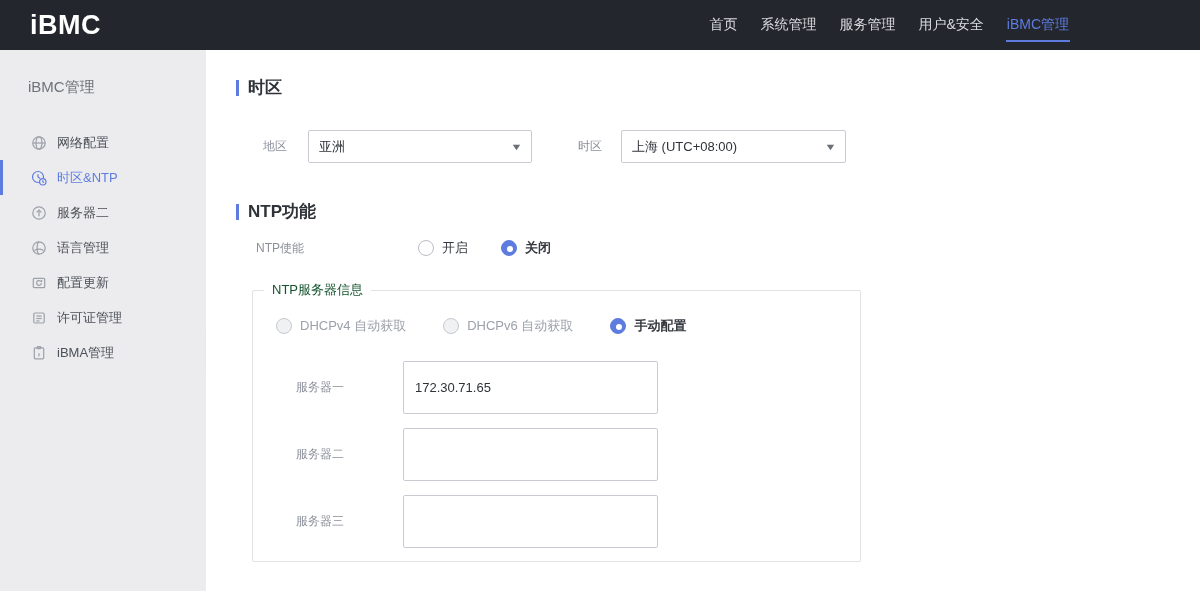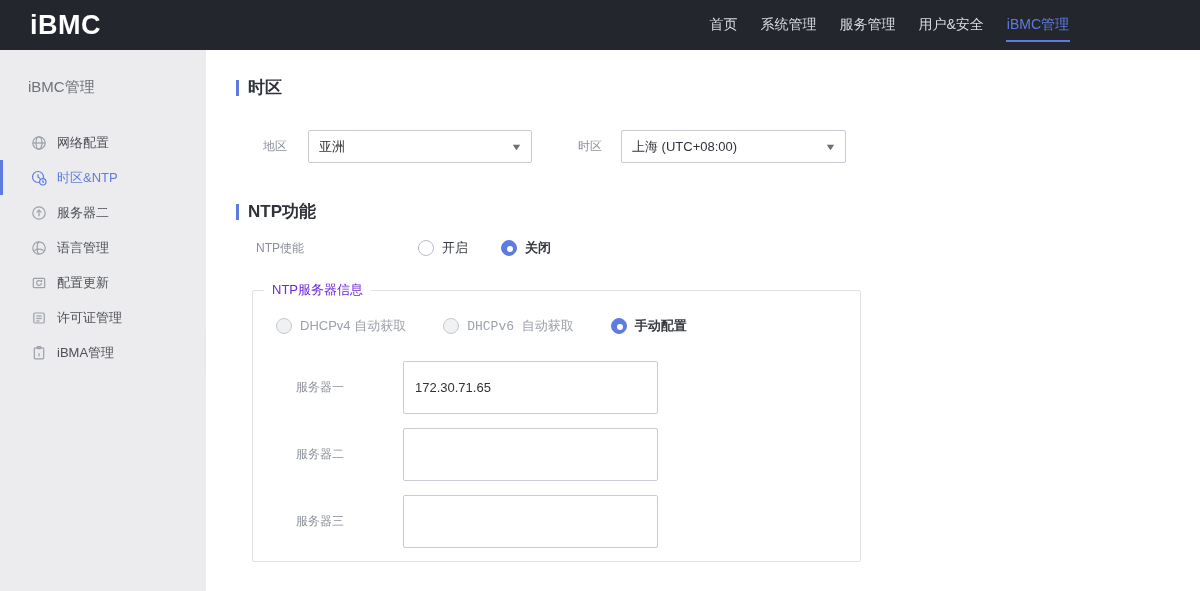--- a/index.html
+++ b/index.html
@@ -92,24 +92,24 @@
   .radio.disabled .radio-circle { background:#f0f1f3; border-color:#c5c9cf; }
   .radio-label { margin-left:8px; font-size:13px; color:#35383f; font-weight:bold; }
   .radio.plain .radio-label { font-weight:normal; }
   .radio.disabled .radio-label { color:#9ca1aa; font-weight:normal; }
 
   fieldset.ntp-group {
     margin:24px 0 0 46px; width:609px; height:281px;
     border:1px solid #e1e2e6; border-radius:2px; padding:0 0 0 0;
   }
   fieldset.ntp-group legend {
-    margin-left:11px; padding:0 8px; color:#6d28d9; font-size:13px;
+    margin-left:11px; padding:0 8px; color:#14532d; font-size:13px;
   }
   .mode-row { margin:18px 0 0 23px; display:flex; align-items:flex-end; }
-  .mode-row .radio + .radio { margin-left:37px;font-family:Liberation Mono, monospace; }
+  .mode-row .radio + .radio { margin-left:37px; }
   .server-row { display:flex; align-items:center; margin:26px 0 0 43px; height:41px; }
   .server-row.first { margin-top:32px; }
   .server-row .field-label { width:107px; }
   .server-input {
     width:255px; height:53px; border:1px solid #c8ccd2; border-radius:2px;
     background:#fff; font-size:13px; color:#2f3238; padding:0 11px;
     font-family:"Liberation Sans","DejaVu Sans",sans-serif; outline:none;
   }
 </style>
 </head>

